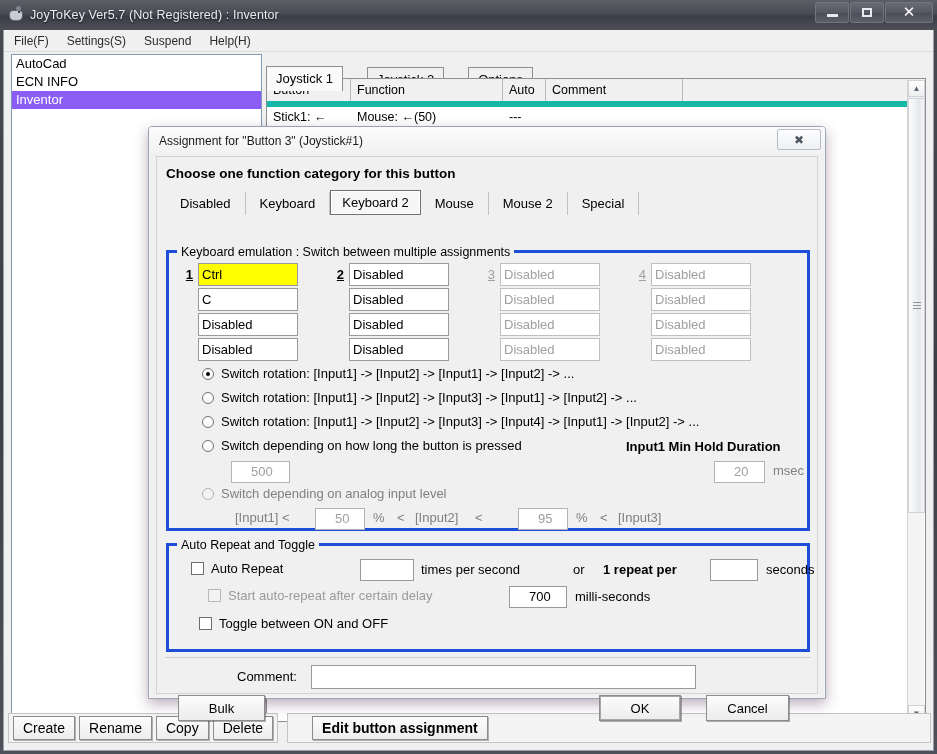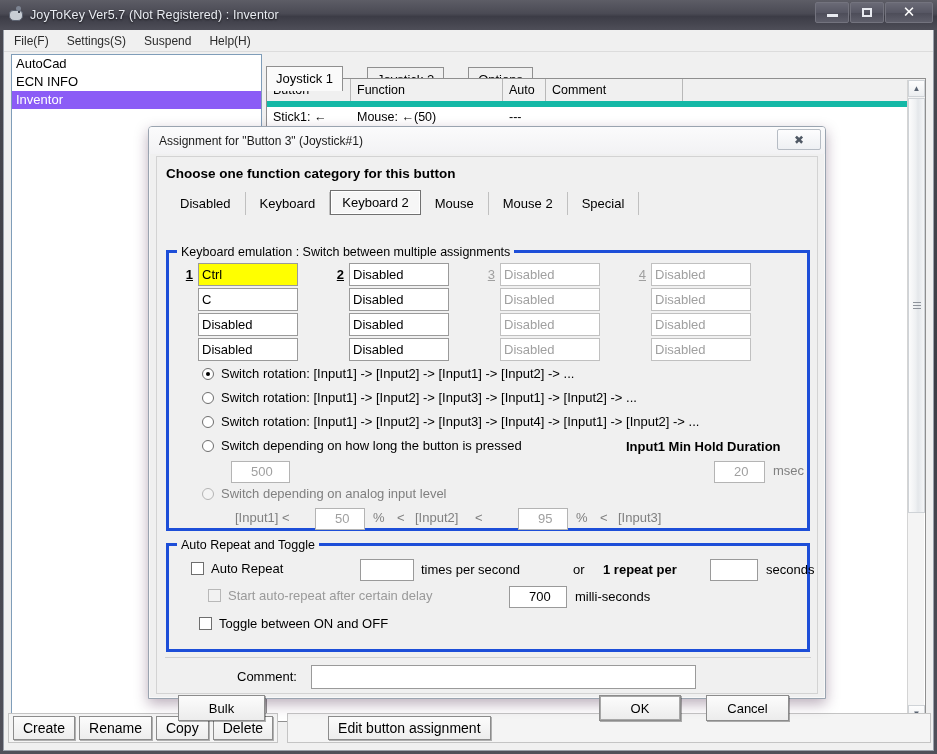--- a/index.html
+++ b/index.html
@@ -249,21 +249,21 @@
     font-size: 14px;
     color: #000;
     background: linear-gradient(to bottom, #fcfcfc, #ededed);
     border: 1px solid #8c8c8c;
     padding: 3px 9px;
     margin-right: 4px;
     box-sizing: border-box;
     white-space: nowrap;
     box-shadow: 1px 1px 0 rgba(0,0,0,.28);
   }
-  .btngroup.g2 .winbtn-std { margin-left: 36px; margin-right: 14px; }
+  .btngroup.g2 .winbtn-std { margin-left: 20px; margin-right: 14px; font-weight: bold; }
 
   
   .dialog {
     position: absolute;
     left: 148px; top: 126px;
     width: 678px; height: 573px;
     background: #f0f0f0;
     border: 1px solid #9aa4b0;
     border-radius: 4px 4px 0 0;
     box-sizing: border-box;

